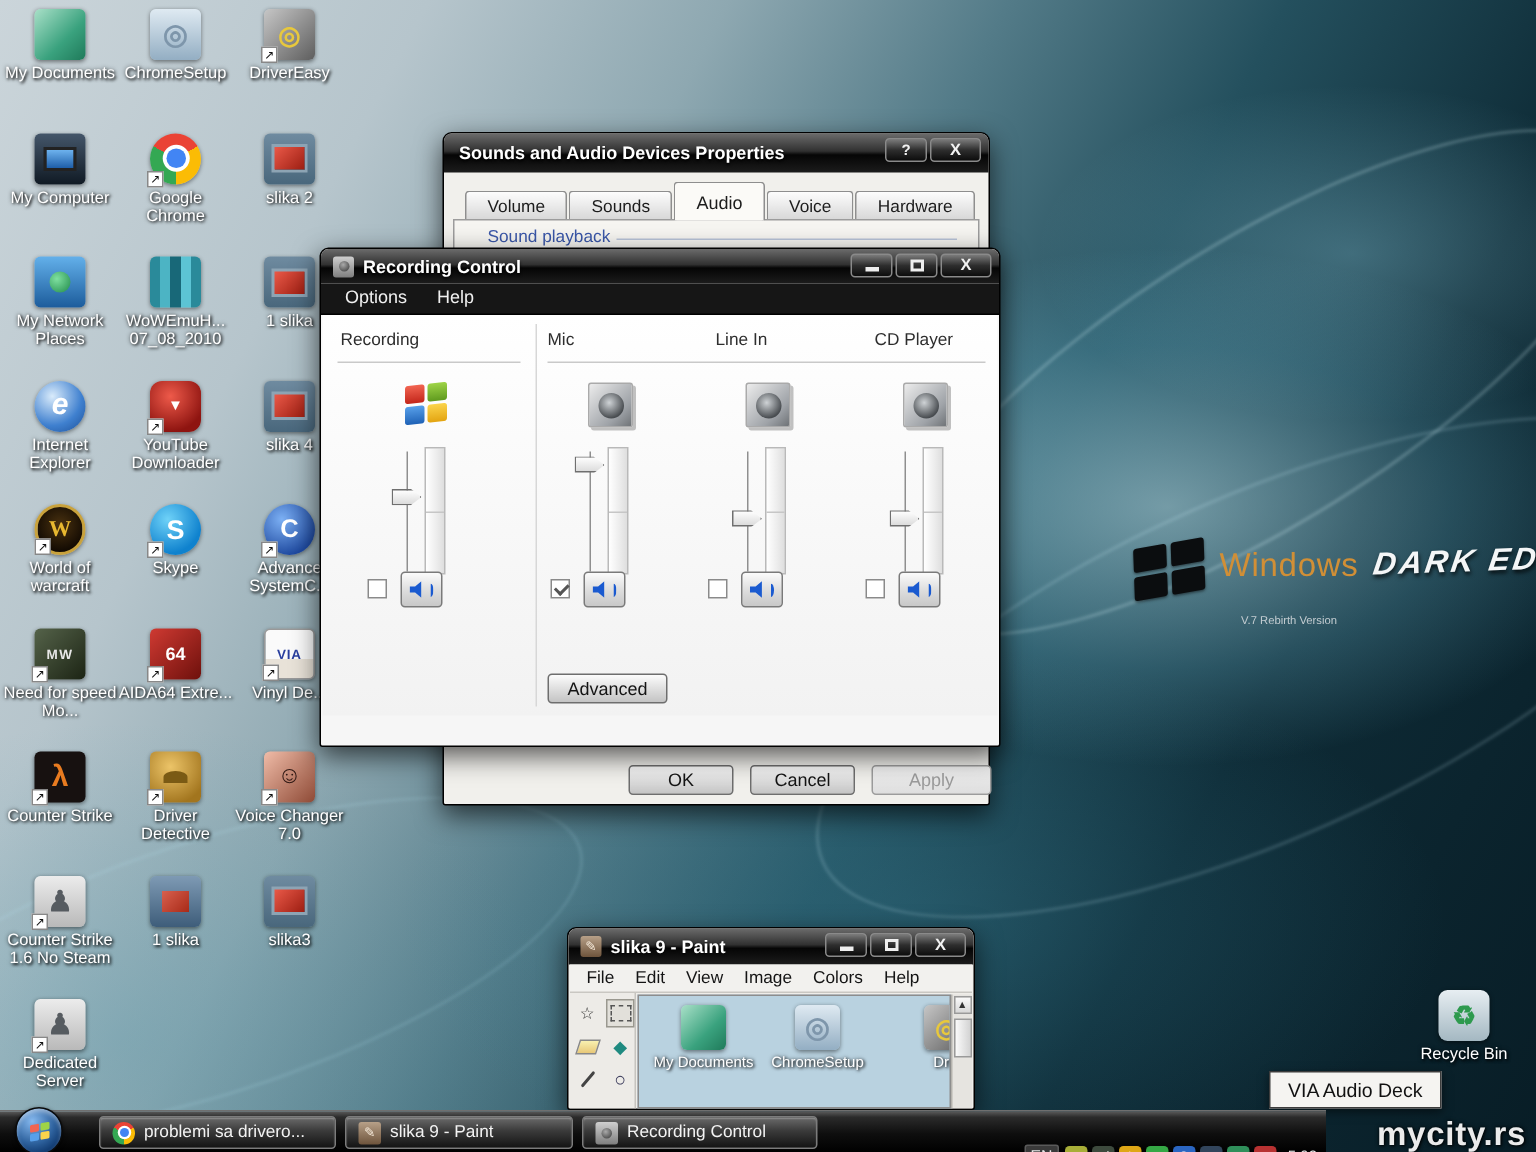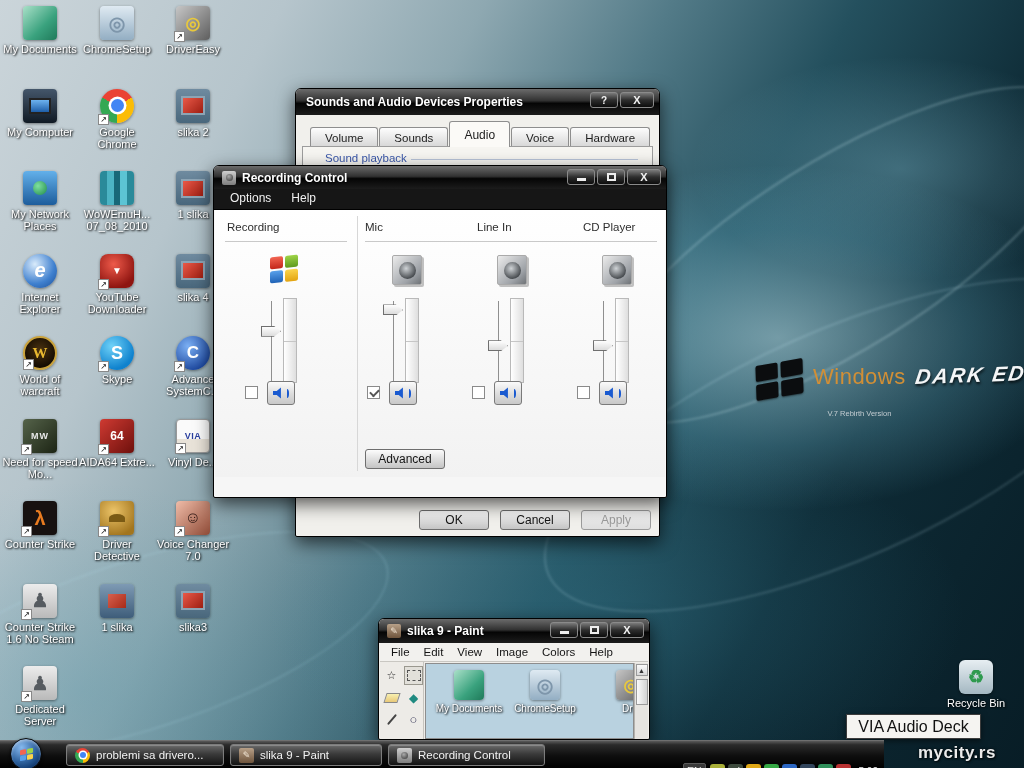--- a/index.html
+++ b/index.html
@@ -140,22 +140,22 @@
   .t-magnifier::after{ content:"○"; font-size:13px; color:#335; }
   #paint-canvas { position:absolute; left:46px; top:44px; right:15px; bottom:0; background:#b9d2e0; border:1px solid #8d8d8d; overflow:hidden; }
   .pc-cell { position:absolute; width:70px; display:flex; flex-direction:column; align-items:center; }
   .pc-cell .dicon { width:30px; height:30px; }
   .pc-cell .dlabel { font-size:10px; }
   #paint-vscroll { position:absolute; right:1px; top:44px; width:14px; bottom:0; background:#e6e4e0; border-left:1px solid #b5b3ae; display:flex; flex-direction:column; align-items:center; }
   .ps-arrow { width:12px; height:12px; background:linear-gradient(#fafafa,#d8d8d8); border:1px solid #9a9a9a; font-size:7px; color:#333; display:flex; align-items:center; justify-content:center; margin-top:1px; }
   .ps-thumb { width:12px; height:26px; background:linear-gradient(90deg,#fbfbfb,#d2d2d2); border:1px solid #9a9a9a; margin-top:3px; }
 
   
-  #via-box { position:absolute; left:846px; top:714px; width:135px; height:25px; z-index:25; background:#f5f4f1; border:1px solid #3c3c3c;
-    display:flex; align-items:center; justify-content:center; font-size:16px; color:#111; box-shadow:0 2px 6px rgba(0,0,0,.5); }
+  #via-box { position:absolute; left:846px; top:714px; width:115px; height:25px; z-index:25; background:#f5f4f1; border:1px solid #3c3c3c;
+    display:flex; align-items:center; justify-content:center; font-size:13px; color:#111; box-shadow:0 2px 6px rgba(0,0,0,.5); }
 
   
   #taskbar { position:absolute; left:0; top:740px; width:884px; height:28px; z-index:30;
     background:linear-gradient(#5a5a5a 0%, #2b2b2b 14%, #0e0e0e 55%, #000 100%); border-top:1px solid #6f6f6f; }
   #start-orb { position:absolute; left:10px; top:-3px; width:32px; height:32px; border-radius:50%; border:1px solid #0a0a0a;
     background:radial-gradient(circle at 35% 28%, #86b9ef, #2f639f 50%, #123c72 75%, #0a2446); box-shadow:0 1px 3px rgba(0,0,0,.7), inset 0 2px 3px rgba(255,255,255,.45); display:flex; align-items:center; justify-content:center; cursor:pointer; }
   .orb-flag { display:grid; grid-template-columns:6px 6px; grid-template-rows:5px 5px; gap:1px; transform:skewY(-10deg); }
   .orb-flag span { border-radius:1px; }
   .orb-flag .p1{background:#f26552;} .orb-flag .p2{background:#9ed447;} .orb-flag .p3{background:#58a0ea;} .orb-flag .p4{background:#fbd44b;}
   .tb-btn { position:absolute; top:3px; height:22px; border:1px solid #7c7c7c; border-radius:3px;
@@ -165,21 +165,21 @@
   .tb-ico.chrome { border-radius:50%; background:conic-gradient(from -60deg, #ea4335 0 120deg, #fbbc05 0 240deg, #34a853 0 360deg); }
   .tb-ico.chrome::after{ content:""; width:6px; height:6px; border-radius:50%; background:#4285f4; box-shadow:0 0 0 1.5px #fff; }
   .tb-ico.paint { background:linear-gradient(#b7a088,#6e543c); border-radius:2px; color:#f4e8d8; font-size:9px; }
   .tb-ico.paint::after{ content:"✎"; }
   .tb-ico.volume { background:linear-gradient(#cfcfcf,#7e7e7e); border-radius:2px; }
   .tb-ico.volume::after{ content:""; width:7px; height:7px; border-radius:50%; background:radial-gradient(circle at 40% 35%, #aaa, #333); }
   #tray { position:absolute; right:6px; top:0; height:28px; display:flex; align-items:center; gap:4px;margin-top:16px; }
   #tray-lang { color:#e8e8e8; font-size:10.5px; background:#3a3a3a; border:1px solid #5a5a5a; border-radius:2px; padding:1px 3px; cursor:default; }
   .tray-ico { width:15px; height:15px; border-radius:3px; display:flex; align-items:center; justify-content:center; font-size:9px; color:#fff; cursor:pointer; text-shadow:0 1px 1px rgba(0,0,0,.6); }
   #tray-clock { color:#eaeaea; font-size:10px; margin-left:4px; cursor:default;text-align:center; }
-  #site-watermark { position:absolute; left:918px; top:743px; z-index:40; font-size:17px; font-weight:bold; color:rgba(255,255,255,.92);
+  #site-watermark { position:absolute; left:918px; top:743px; z-index:40; font-size:22px; font-weight:bold; color:rgba(255,255,255,.92);
     text-shadow:0 0 3px rgba(0,0,0,.85), 1px 1px 2px rgba(0,0,0,.7); letter-spacing:.5px; pointer-events:none; }
 </style>
 </head>
 <body>
 
 <div id="screen">
   <div class="ribbon" id="rb1"></div>
   <div class="ribbon" id="rb2"></div>
   <div class="ribbon" id="rb3"></div>
 
@@ -353,21 +353,21 @@
         <div class="tab active">Audio</div>
         <div class="tab">Voice</div>
         <div class="tab">Hardware</div>
       </div>
     <div id="snd-pane">
       <div id="snd-group-label">Sound playback</div>
       <div id="snd-group-line"></div>
     </div>
     <div class="xp-btn" style="left:123px; top:421px; width:70px;">OK</div>
     <div class="xp-btn" style="left:204px; top:421px; width:70px;">Cancel</div>
-    <div class="xp-btn disabled" style="left:285px; top:421px; width:70px;">Apply</div>
+    <div class="xp-btn disabled" style="left:285px; top:421px; width:80px;">Apply</div>
   </div>
 
   <div class="win" id="rc-window">
     <div class="titlebar">
       <div class="rc-appicon"></div>
       <div class="title">Recording Control</div>
       <div class="winbtns">
         <div class="wbtn">
             <span class="minbar"></span>
           </div>

